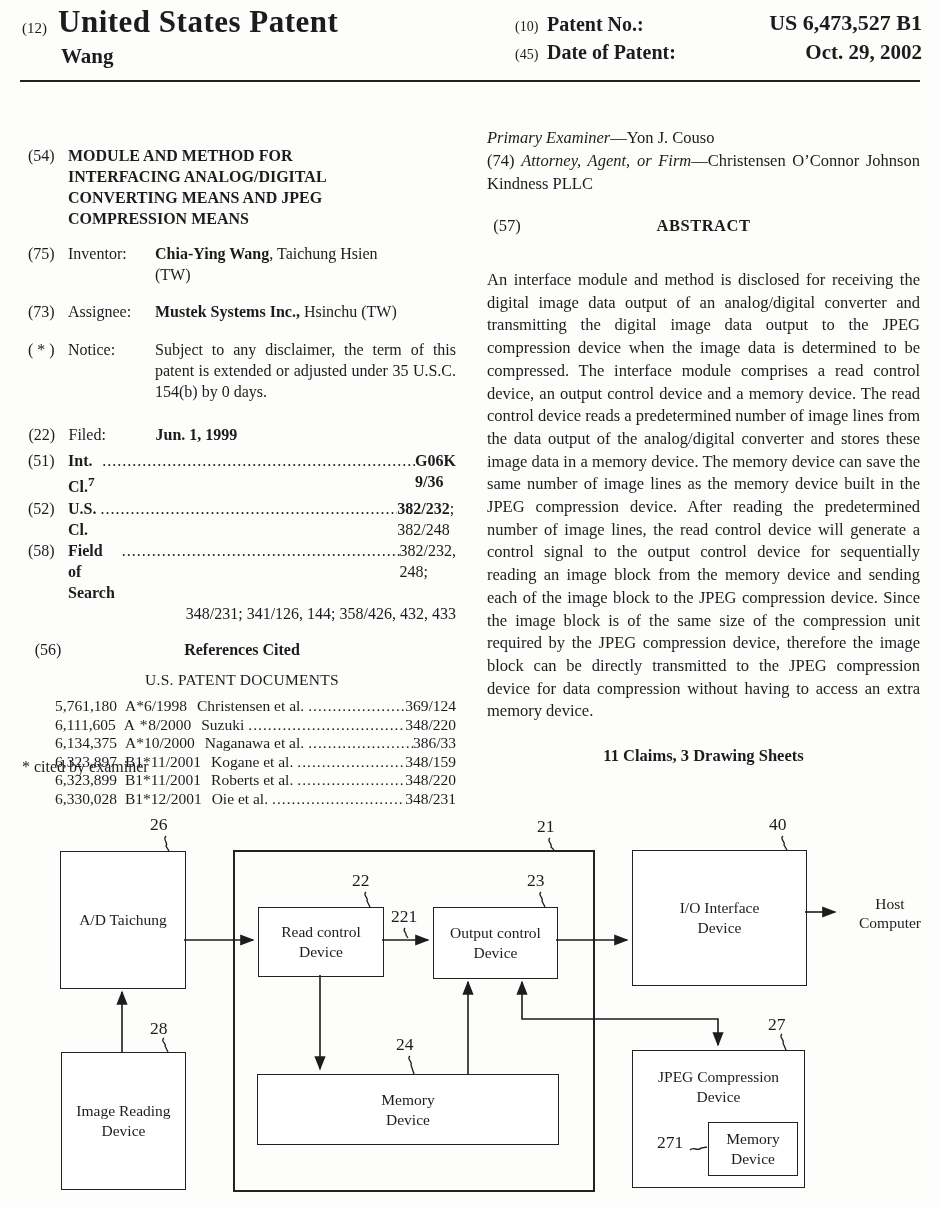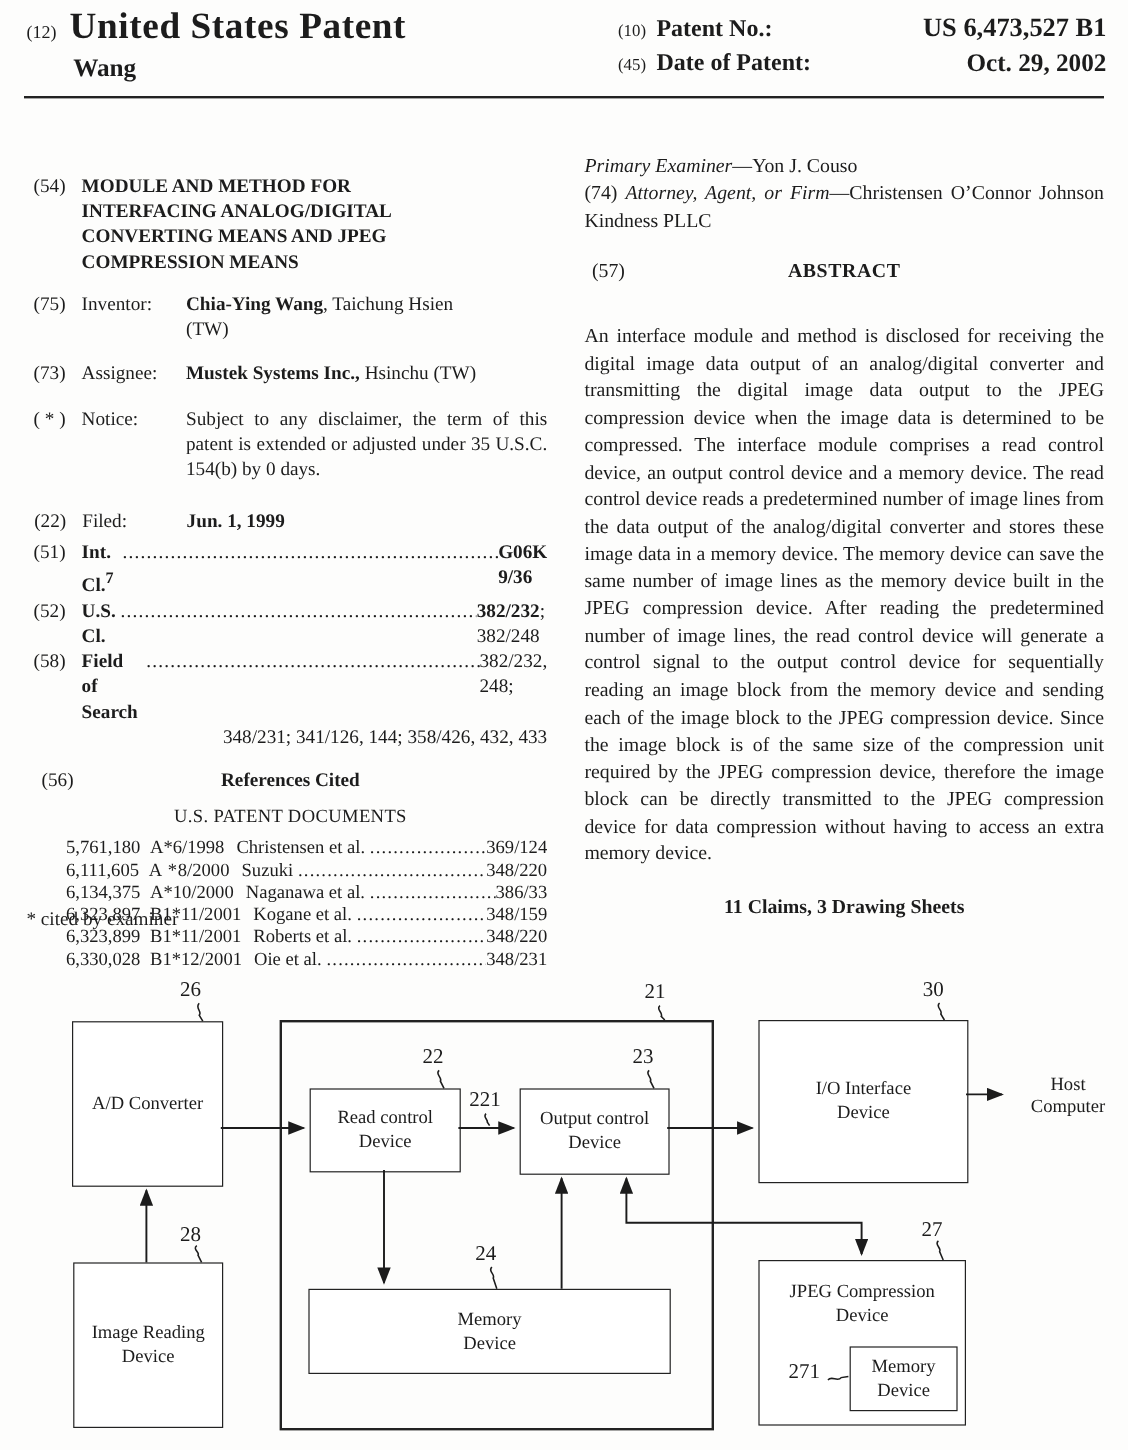--- a/index.html
+++ b/index.html
@@ -212,42 +212,42 @@
     <span class="h">ABSTRACT</span>
   </div>
   <div id="abstract">An interface module and method is disclosed for receiving the digital image data output of an analog/digital converter and transmitting the digital image data output to the JPEG compression device when the image data is determined to be compressed. The interface module comprises a read control device, an output control device and a memory device. The read control device reads a predetermined number of image lines from the data output of the analog/digital converter and stores these image data in a memory device. The memory device can save the same number of image lines as the memory device built in the JPEG compression device. After reading the predetermined number of image lines, the read control device will generate a control signal to the output control device for sequentially reading an image block from the memory device and sending each of the image block to the JPEG compression device. Since the image block is of the same size of the compression unit required by the JPEG compression device, therefore the image block can be directly transmitted to the JPEG compression device for data compression without having to access an extra memory device.</div>
   <div id="claims">11 Claims, 3 Drawing Sheets</div>
 </div>
 
 <div class="abs" id="diagram">
 
   <div class="box" id="bx-module" style="left:233px;top:52px;width:358px;height:338px;"></div>
 
-  <div class="box" style="left:60px;top:53px;width:124px;height:136px;">A/D Converter</div>
+  <div class="box" style="left:60px;top:53px;width:124px;height:136px;">A/D Taichung</div>
   <div class="box" style="left:258px;top:109px;width:124px;height:68px;">Read control
 Device</div>
   <div class="box" style="left:433px;top:109px;width:123px;height:70px;">Output control
 Device</div>
   <div class="box" style="left:632px;top:52px;width:173px;height:134px;">I/O Interface
 Device</div>
   <div class="box" style="left:61px;top:254px;width:123px;height:136px;">Image Reading
 Device</div>
   <div class="box" style="left:257px;top:276px;width:300px;height:69px;">Memory
 Device</div>
   <div class="box" id="bx-jpeg" style="left:632px;top:252px;width:173px;height:138px;">JPEG Compression
 Device</div>
   <div class="box" style="left:708px;top:324px;width:88px;height:52px;">Memory
 Device</div>
 
   <div id="hostlab" style="left:840px;top:96px;width:100px;">Host
 Computer</div>
 
   <div class="reflab" style="left:150px;top:16px;">26</div>
   <div class="reflab" style="left:537px;top:18px;">21</div>
-  <div class="reflab" style="left:769px;top:16px;">30</div>
+  <div class="reflab" style="left:769px;top:16px;">40</div>
   <div class="reflab" style="left:352px;top:72px;">22</div>
   <div class="reflab" style="left:527px;top:72px;">23</div>
   <div class="reflab" style="left:391px;top:108px;">221</div>
   <div class="reflab" style="left:396px;top:236px;">24</div>
   <div class="reflab" style="left:150px;top:220px;">28</div>
   <div class="reflab" style="left:768px;top:216px;">27</div>
   <div class="reflab" style="left:657px;top:334px;">271</div>
 
   <svg id="dsvg" width="940" height="410" viewBox="0 0 940 410">
     <defs>

